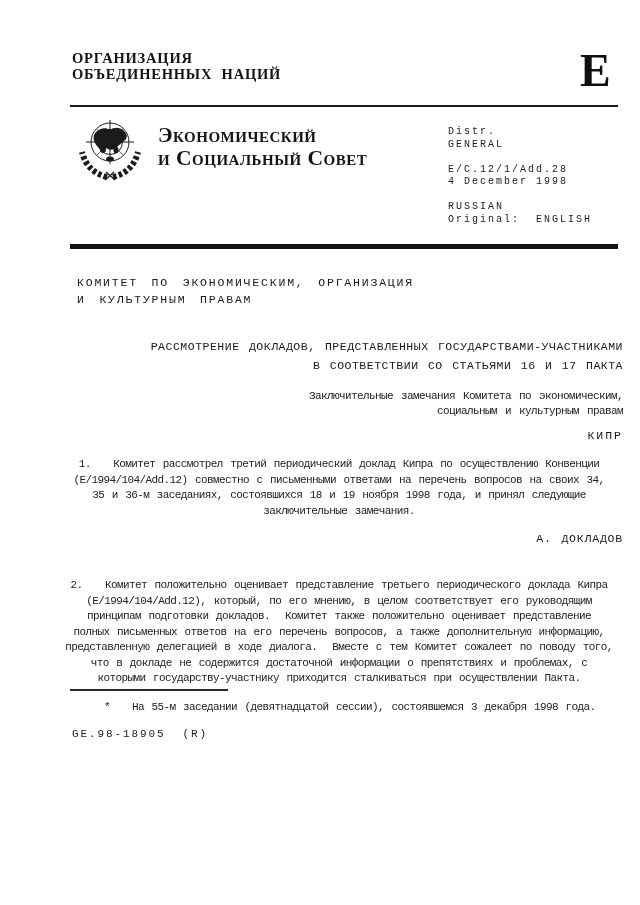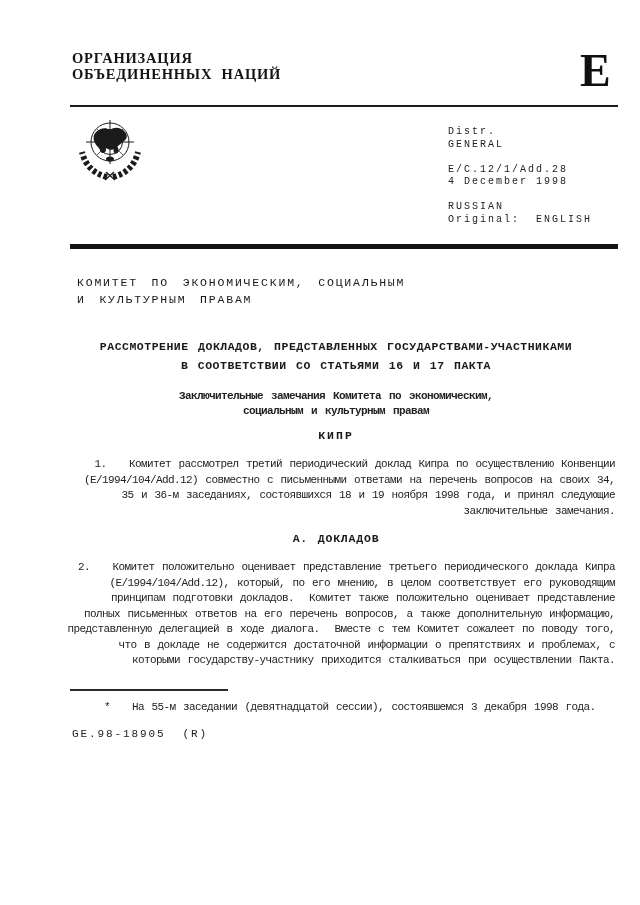--- a/index.html
+++ b/index.html
@@ -49,46 +49,46 @@
   }
 
   
   .committee {
     position: absolute; left: 77px; top: 274px;
     font-size: 11.5px; line-height: 17px;
     letter-spacing: 1.8px; word-spacing: 5px;
     white-space: pre-line; color: #1a1a1a;
   }
   .centered-block {
-    position: absolute; left: 63px; width: 546px;
-    text-align: center; white-space: pre-line; font-weight: bold;
+    position: absolute; left: 77px; width: 546px;
+    text-align: right; white-space: pre-line;
   }
   .doc-title {
     top: 338px; font-size: 11.5px; line-height: 18.5px;
     letter-spacing: 0.5px; word-spacing: 2px; color: #1a1a1a;
   }
   .doc-subtitle {
     top: 389px; font-size: 11px; line-height: 15px;
     letter-spacing: -0.6px; word-spacing: 2px; color: #222;
   }
   .country {
     top: 429px; font-size: 11.5px; letter-spacing: 2px; color: #1a1a1a;
   }
   .para {
     position: absolute; left: 63px; width: 552px;
     font-size: 11px; line-height: 15.5px;
     letter-spacing: -0.6px; word-spacing: 1.5px;
-    white-space: pre-wrap; text-align: right; color: #222;
+    white-space: pre-wrap; text-align: center; color: #222;
   }
   .para1 { top: 457px; }
   .section-a {
     top: 532px; font-size: 11.5px; letter-spacing: 0.8px;
     word-spacing: 2px; color: #1a1a1a;
   }
-  .para2 { top: 560px; }
+  .para2 { top: 578px; }
 
   
   .fn-rule {
     position: absolute; left: 70px; top: 689px;
     width: 158px; height: 1.5px; background: #2a2a2a;
   }
   .footnote {
     position: absolute; left: 104px; top: 701px;
     font-size: 11px; letter-spacing: -0.6px; word-spacing: 1.5px;
     color: #222; display: flex;
@@ -130,32 +130,34 @@
         <path d="M37 61 Q17 56 12 36"></path>
         <path d="M43 61 Q63 56 68 36"></path>
       </g>
       <g stroke="#1b1b1b" fill="none" stroke-width="1.4">
         <line x1="35" y1="64" x2="44" y2="56"></line>
         <line x1="45" y1="64" x2="36" y2="56"></line>
       </g>
     </svg>
   </div>
 
+  <div class="council">Экономический
+и Социальный Совет</div>
   <div class="distr">Distr.
 GENERAL
 
 E/C.12/1/Add.28
 4 December 1998
 
 RUSSIAN
 Original:  ENGLISH</div>
 
   <div class="thick-rule"></div>
 
-  <div class="committee">КОМИТЕТ ПО ЭКОНОМИЧЕСКИМ, СОЦИАЛЬНЫМ
+  <div class="committee">КОМИТЕТ ПО ЭКОНОМИЧЕСКИМ, ОРГАНИЗАЦИЯ
 И КУЛЬТУРНЫМ ПРАВАМ</div>
   <div class="centered-block doc-title">РАССМОТРЕНИЕ ДОКЛАДОВ, ПРЕДСТАВЛЕННЫХ ГОСУДАРСТВАМИ-УЧАСТНИКАМИ
 В СООТВЕТСТВИИ СО СТАТЬЯМИ 16 И 17 ПАКТА</div>
   <div class="centered-block country">КИПР</div>
   <div class="centered-block doc-subtitle">Заключительные замечания Комитета по экономическим,
 социальным и культурным правам</div>
   <div class="para para1">1.   Комитет рассмотрел третий периодический доклад Кипра по осуществлению Конвенции
 (E/1994/104/Add.12) совместно с письменными ответами на перечень вопросов на своих 34,
 35 и 36-м заседаниях, состоявшихся 18 и 19 ноября 1998 года, и принял следующие
 заключительные замечания.</div>

